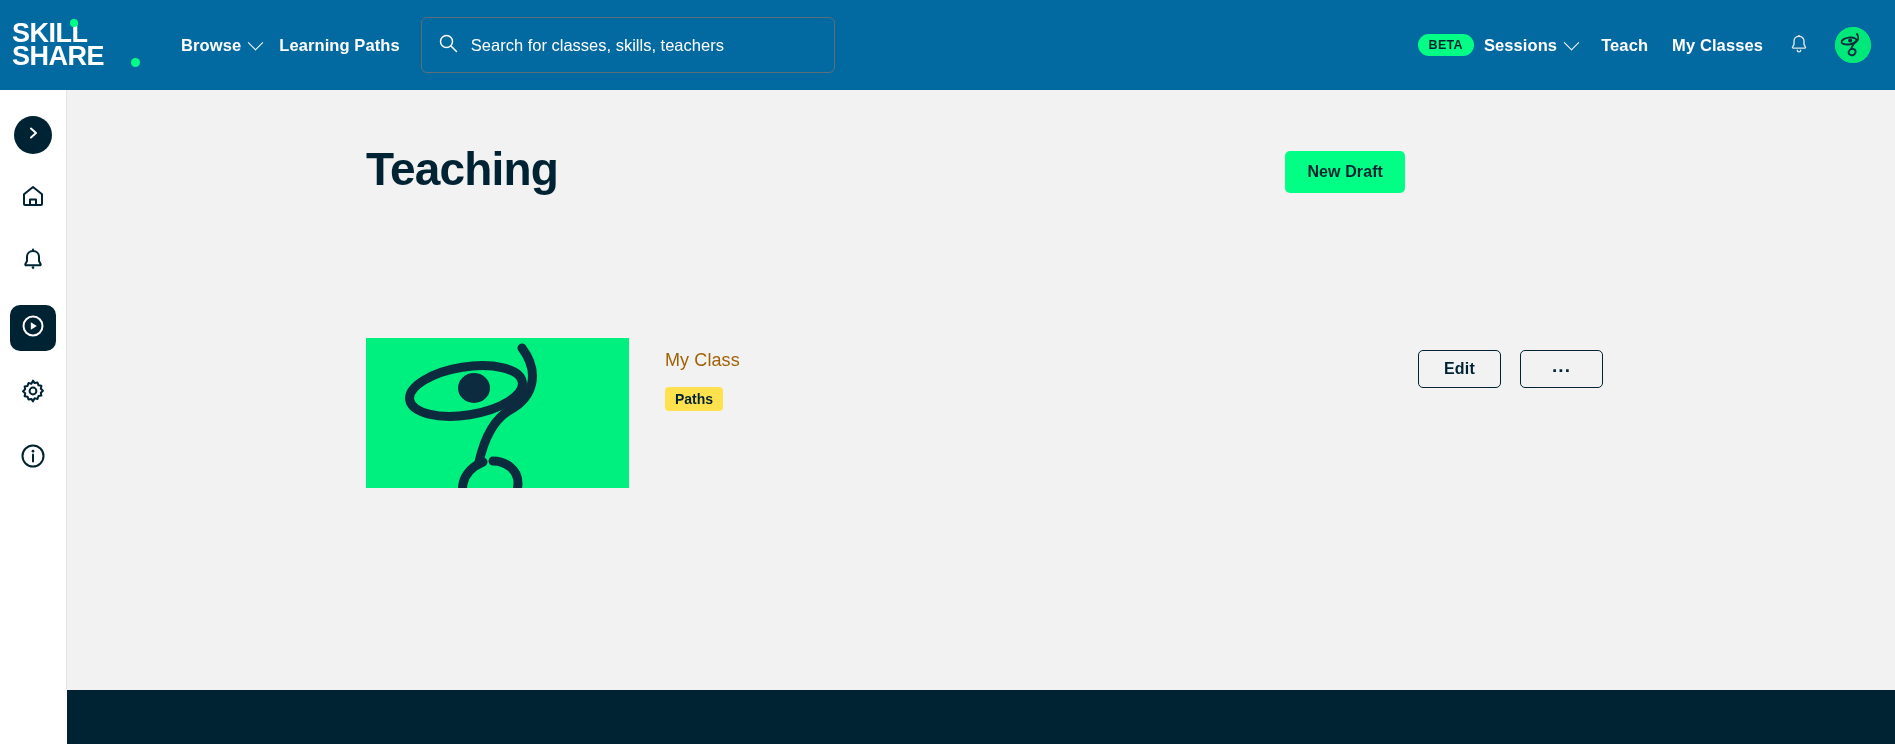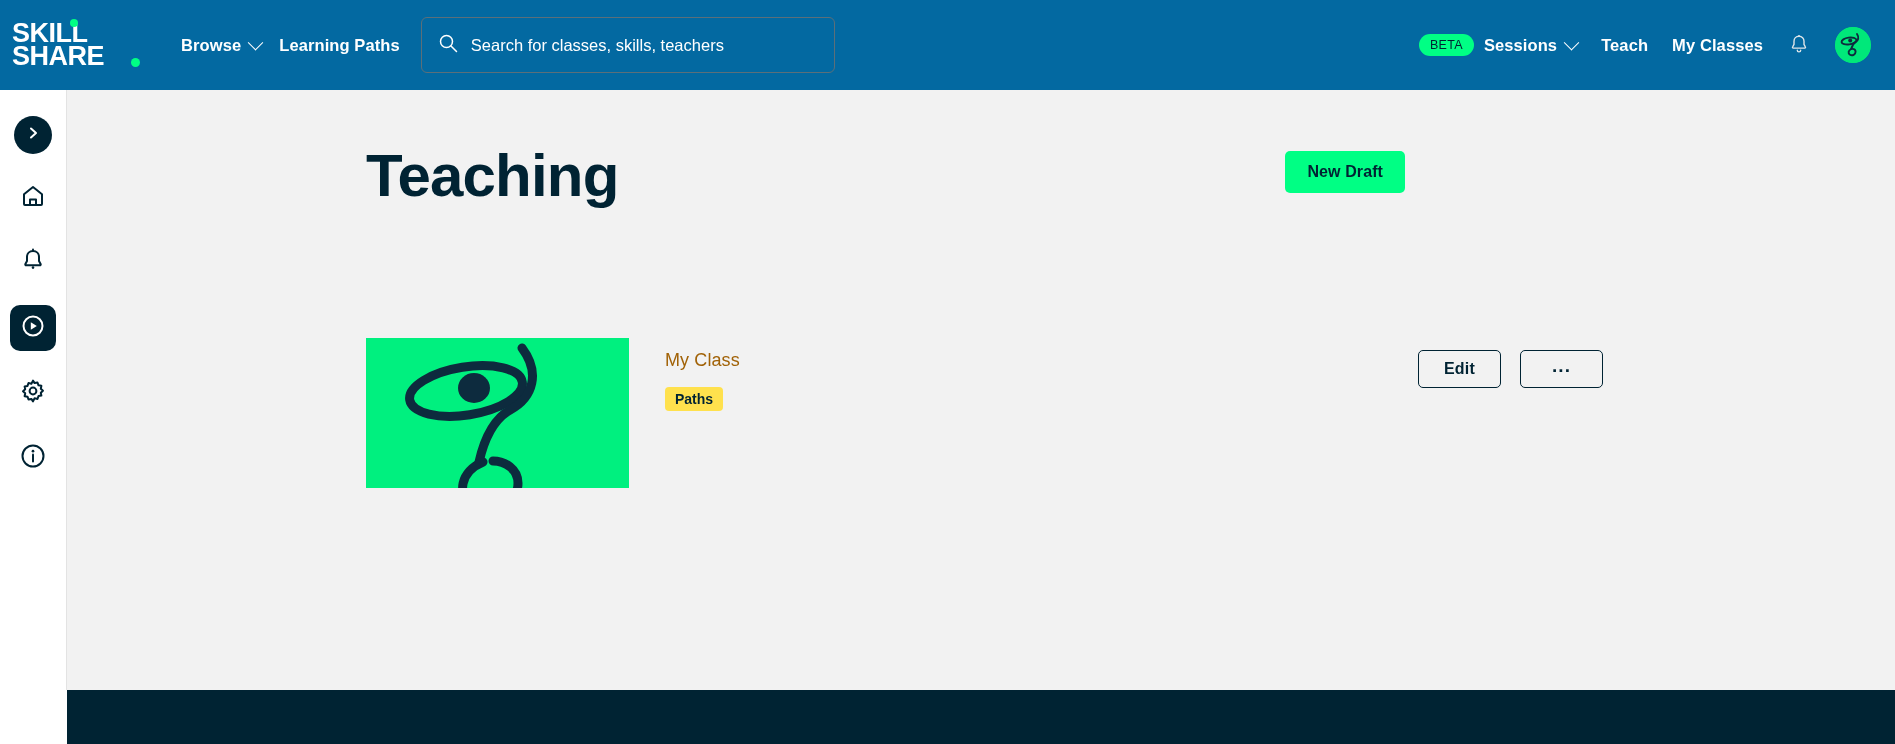--- a/index.html
+++ b/index.html
@@ -116,21 +116,21 @@
   .sessions-group {
     display: flex;
     align-items: center;
     gap: 10px;
     cursor: pointer;
   }
   .beta-pill {
     background: #00ff84;
     color: #002333;
     font-size: 12.5px;
-    font-weight: 400;
+    font-weight: 700;
     letter-spacing: 0.3px;
     border-radius: 999px;
     padding: 5px 11px 5px 11px;
     line-height: 1;
   }
   .bell-btn { cursor: pointer; display: flex; align-items: center; }
   .avatar {
     width: 36px; height: 36px;
     border-radius: 50%;
     background: #00e87a;
@@ -176,21 +176,21 @@
     top: 90px; left: 67px;
     width: 1828px;
     height: 600px;
     background: #f2f2f2;
   }
 
   .page-title {
     position: absolute;
     left: 299px;
     top: 56px;
-    font-size: 60px;
+    font-size: 46px;
     font-weight: 700;
     letter-spacing: -0.8px;
     color: #002333;
     line-height: 1;
   }
 
   .new-class-btn {
     position: absolute;
     right: 490px;
     top: 61px;

